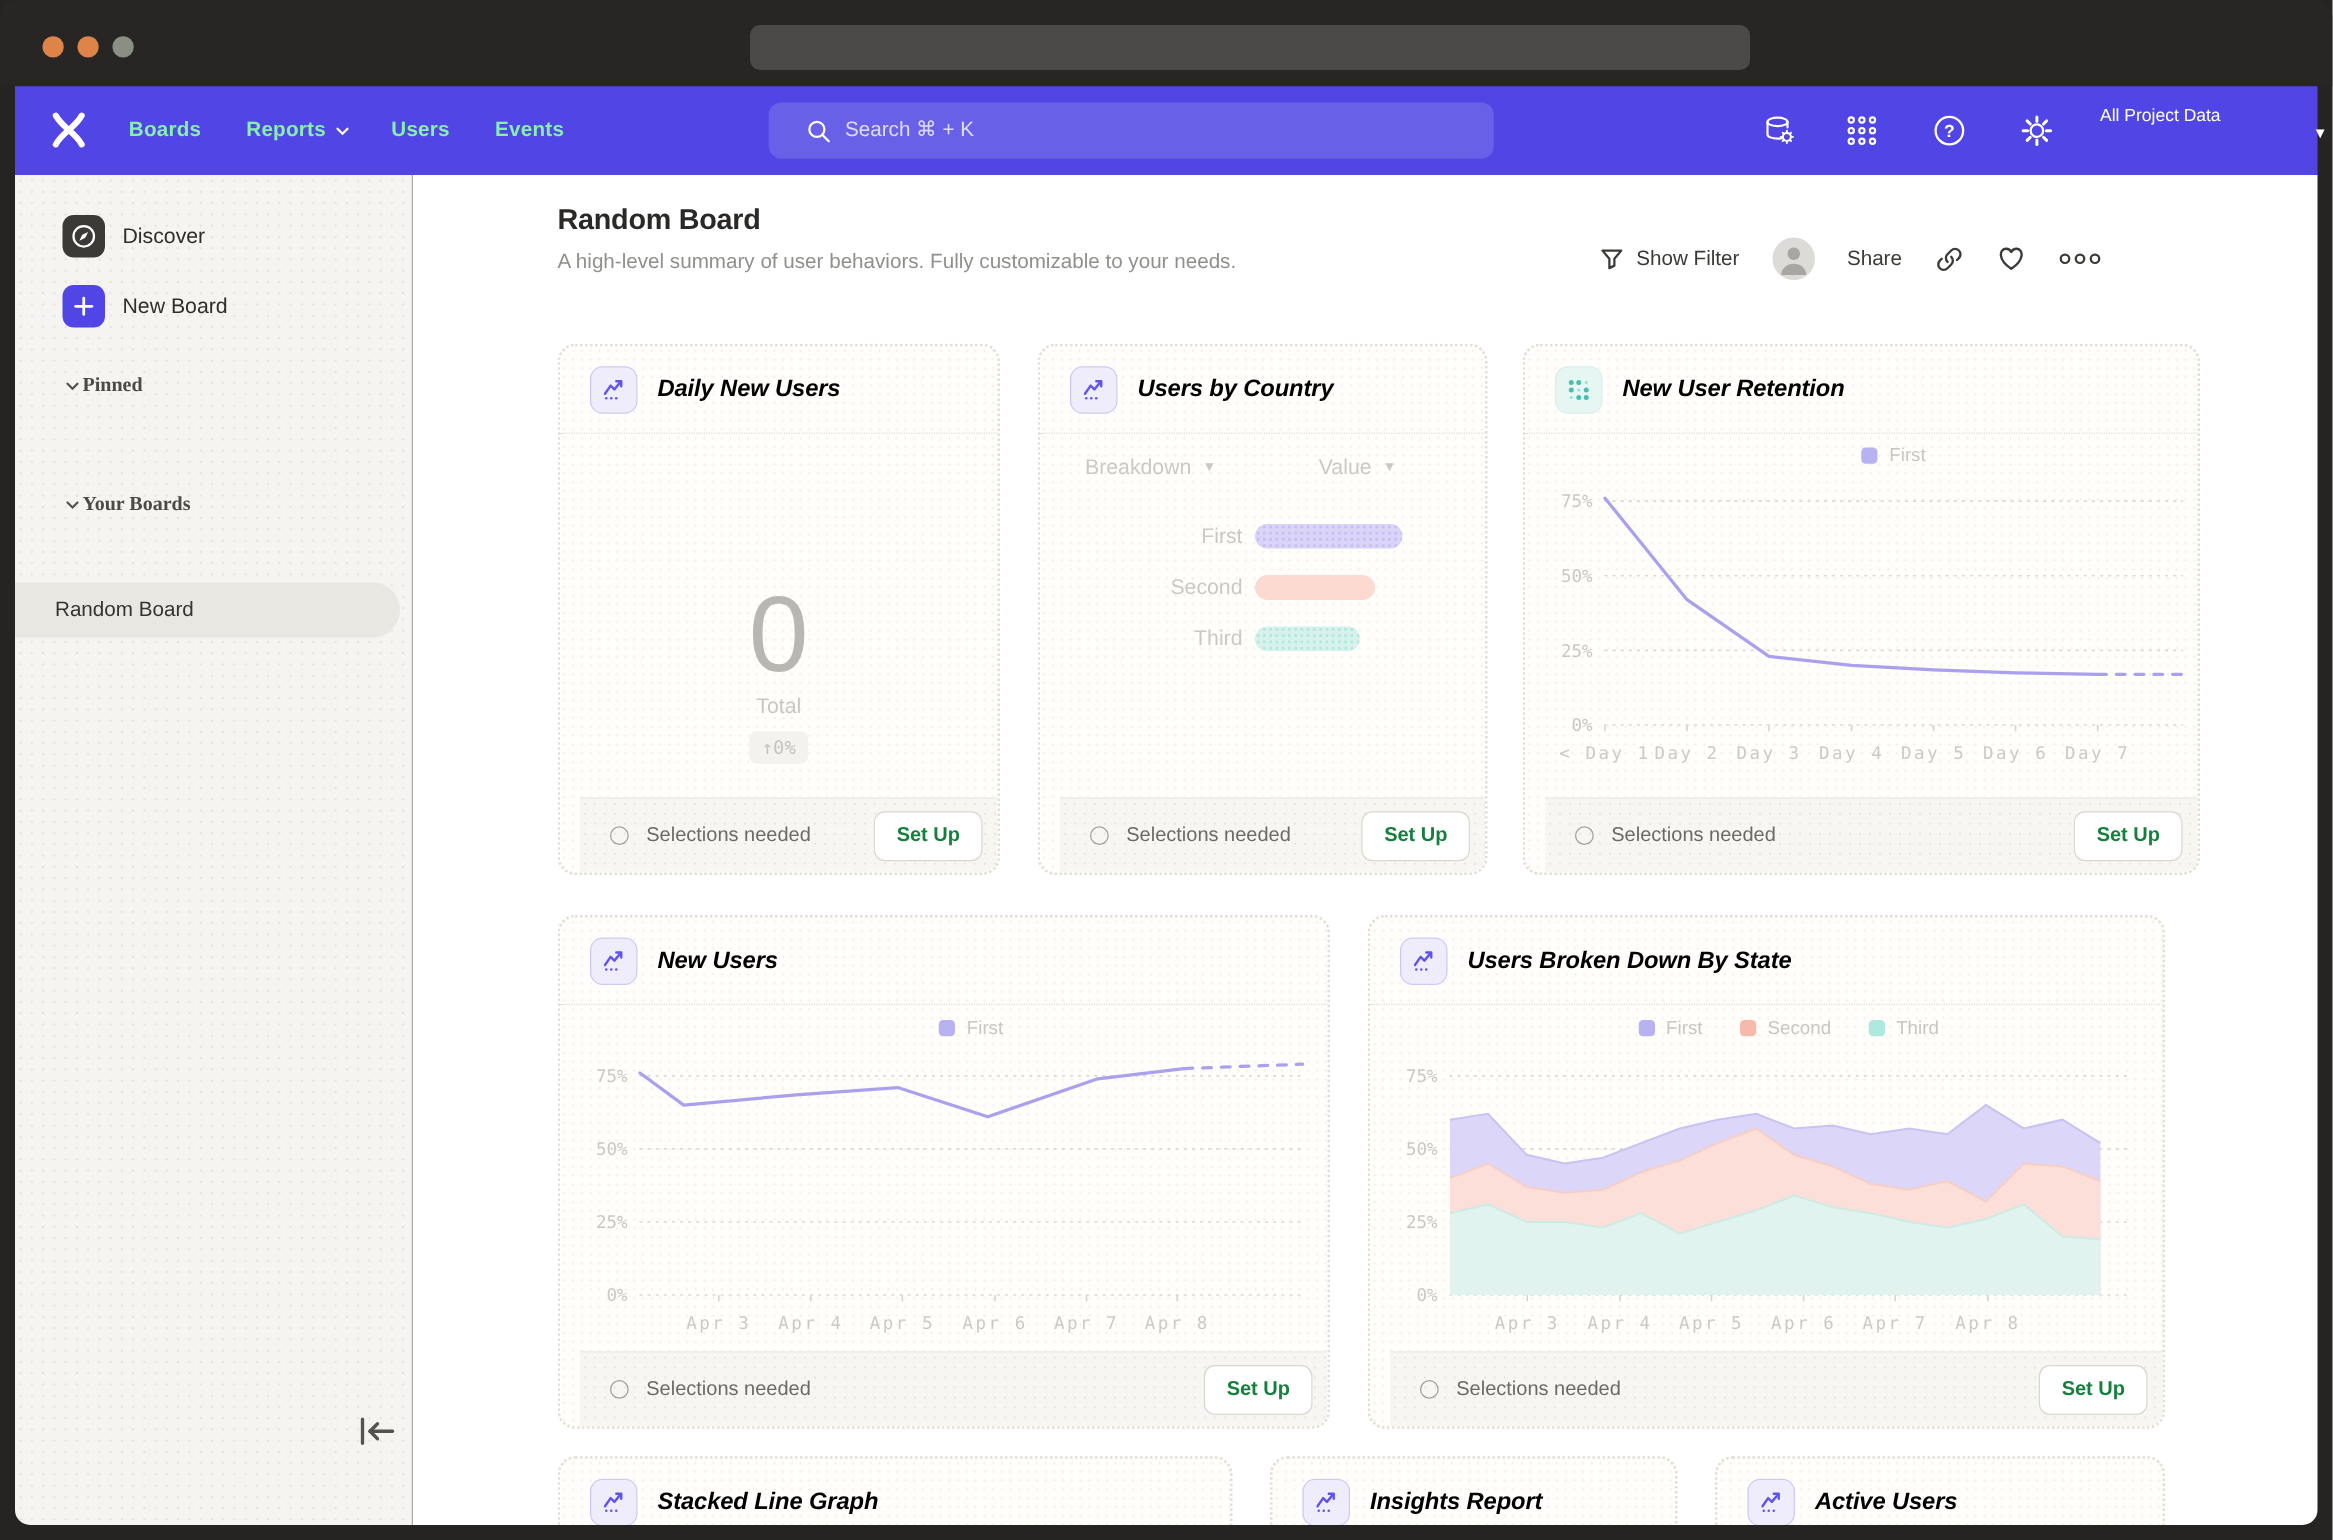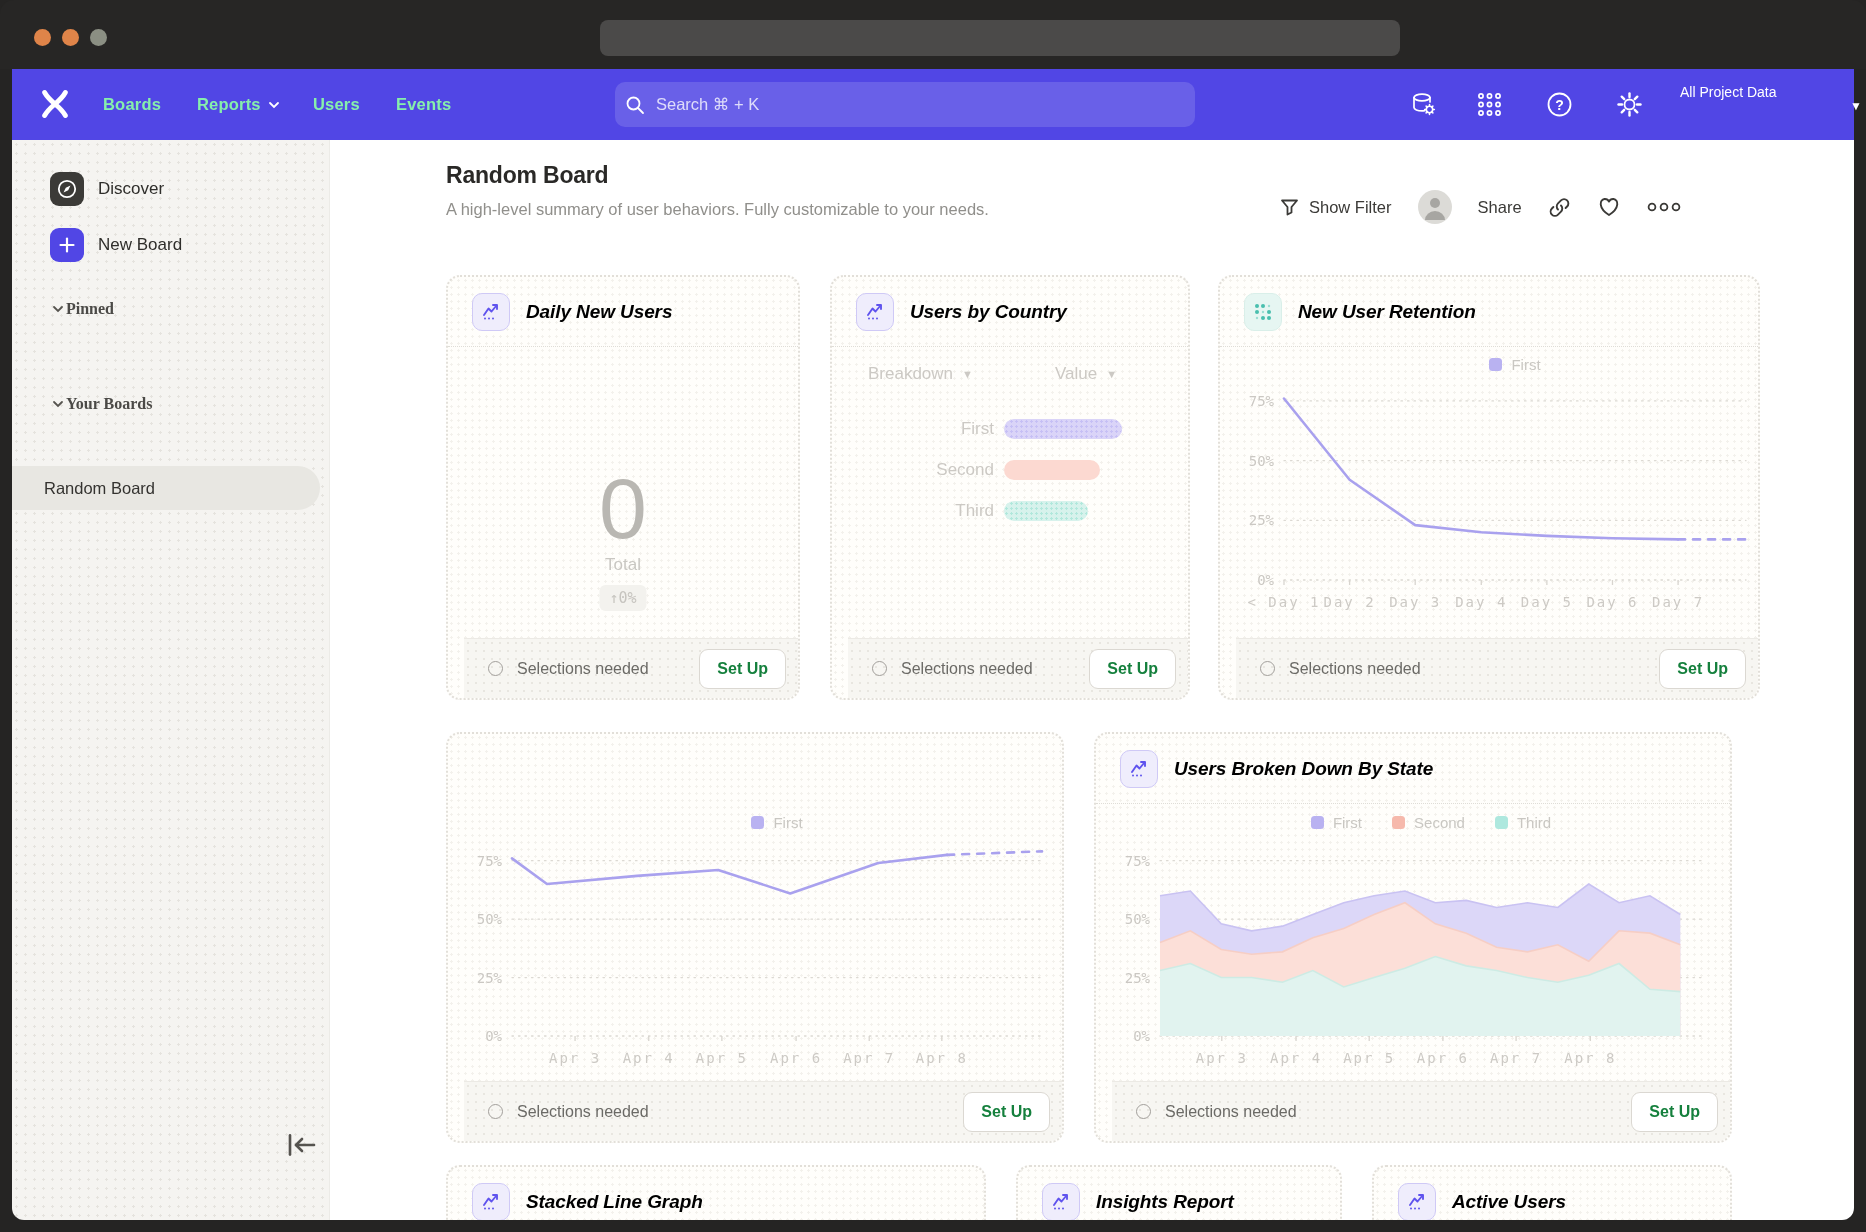--- a/index.html
+++ b/index.html
@@ -10,21 +10,21 @@
   
   .topbar { position:absolute; left:0; top:0; width:1866px; height:69px; background:#272625; border-radius:14px 14px 0 0; }
   .lights { position:absolute; left:34px; top:29px; display:flex; gap:11px; }
   .light { width:17px; height:17px; border-radius:50%; }
   .urlbar { position:absolute; left:600px; top:20px; width:800px; height:36px; border-radius:8px; background:#4b4a49; }
 
   
   .navbar { position:absolute; left:12px; top:69px; width:1842px; height:71px; background:#5146e5; display:block; }
   .nv-logo { position:absolute; left:28px; top:20px; width:30px; height:30px; }
   .nv-link { position:absolute; top:0; height:71px; display:flex; align-items:center; gap:7px; color:#86efac; font-size:16.5px; font-weight:600; letter-spacing:.2px; cursor:pointer; }
-  .nv-search { position:absolute; left:603px; top:13px; width:580px; height:45px; border-radius:10px; background:rgba(255,255,255,.14); display:flex; align-items:center; padding-left:10px; gap:11px; }
+  .nv-search { position:absolute; left:603px; top:13px; width:580px; height:45px; border-radius:10px; background:rgba(255,255,255,.14); display:flex; align-items:center; padding-left:30px; gap:11px; }
   .nv-search input { background:transparent; border:none; outline:none; color:#fff; font-size:16.5px; width:480px; font-family:"Liberation Sans",sans-serif; }
   .nv-search input::placeholder { color:rgba(255,255,255,.78); }
   .nv-ic { position:absolute; top:22px; width:27px; height:27px; cursor:pointer; }
   .nv-org { position:absolute; left:1668px; top:12px; width:160px; height:48px; color:#fff; cursor:pointer; }
   .nv-org .o1 { font-size:16.5px; font-weight:700; }
   .nv-org .o2 { font-size:14px; font-weight:400; margin-top:3px; }
   .nv-org .car { position:absolute; right:-22px; top:18px; font-size:12px; }
 
   
   .sidebar { position:absolute; left:12px; top:140px; width:318px; height:1080px; background:#f5f4f1;
@@ -389,20 +389,34 @@
         <polyline points="458.086,162.4125 526,162.4125" class="dataline" stroke="#a9a1ee" stroke-dasharray="7 8"></polyline>
       </svg>
     <div class="cfooter">
       <span class="radio"></span>
       <span class="status">Selections needed</span>
       <button class="setup">Set Up</button>
     </div>
   </div>
 
   <div class="card" style="left:116px; top:592px; width:618px; height:411px;">
+    <div class="chead">
+      <span class="cicon purple">
+        <svg width="20" height="20" viewBox="0 0 20 20">
+          <polyline points="3,13 7.5,6.5 10.5,9.5 15.5,3.5" stroke="#5f53ee" stroke-width="1.9" fill="none" stroke-linecap="round" stroke-linejoin="round"></polyline>
+          <polyline points="12,3 16,3 16,7" stroke="#5f53ee" stroke-width="1.9" fill="none" stroke-linecap="round" stroke-linejoin="round"></polyline>
+          <g fill="#5f53ee">
+              <circle cx="4" cy="16.6" r="1"></circle>
+              <circle cx="8" cy="16.6" r="1"></circle>
+              <circle cx="12" cy="16.6" r="1"></circle>
+            </g>
+        </svg>
+      </span>
+      <span class="ctitle">New Users</span>
+    </div>
     <div class="legend" style="left:64px; top:80px; width:530px;">
         <span class="lg-item">
           <span class="sw pat" style="background: rgb(185, 178, 241);"></span>
           <span>First</span>
         </span>
       </div>
     <svg width="618" height="248" style="position:absolute; left:0; top:103px;">
         <line x1="64" x2="594" y1="23.6875" y2="23.6875" class="grid"></line>
         <text x="54" y="28.6875" class="ytick">75%</text>
         <line x1="64" x2="594" y1="82.125" y2="82.125" class="grid"></line>

